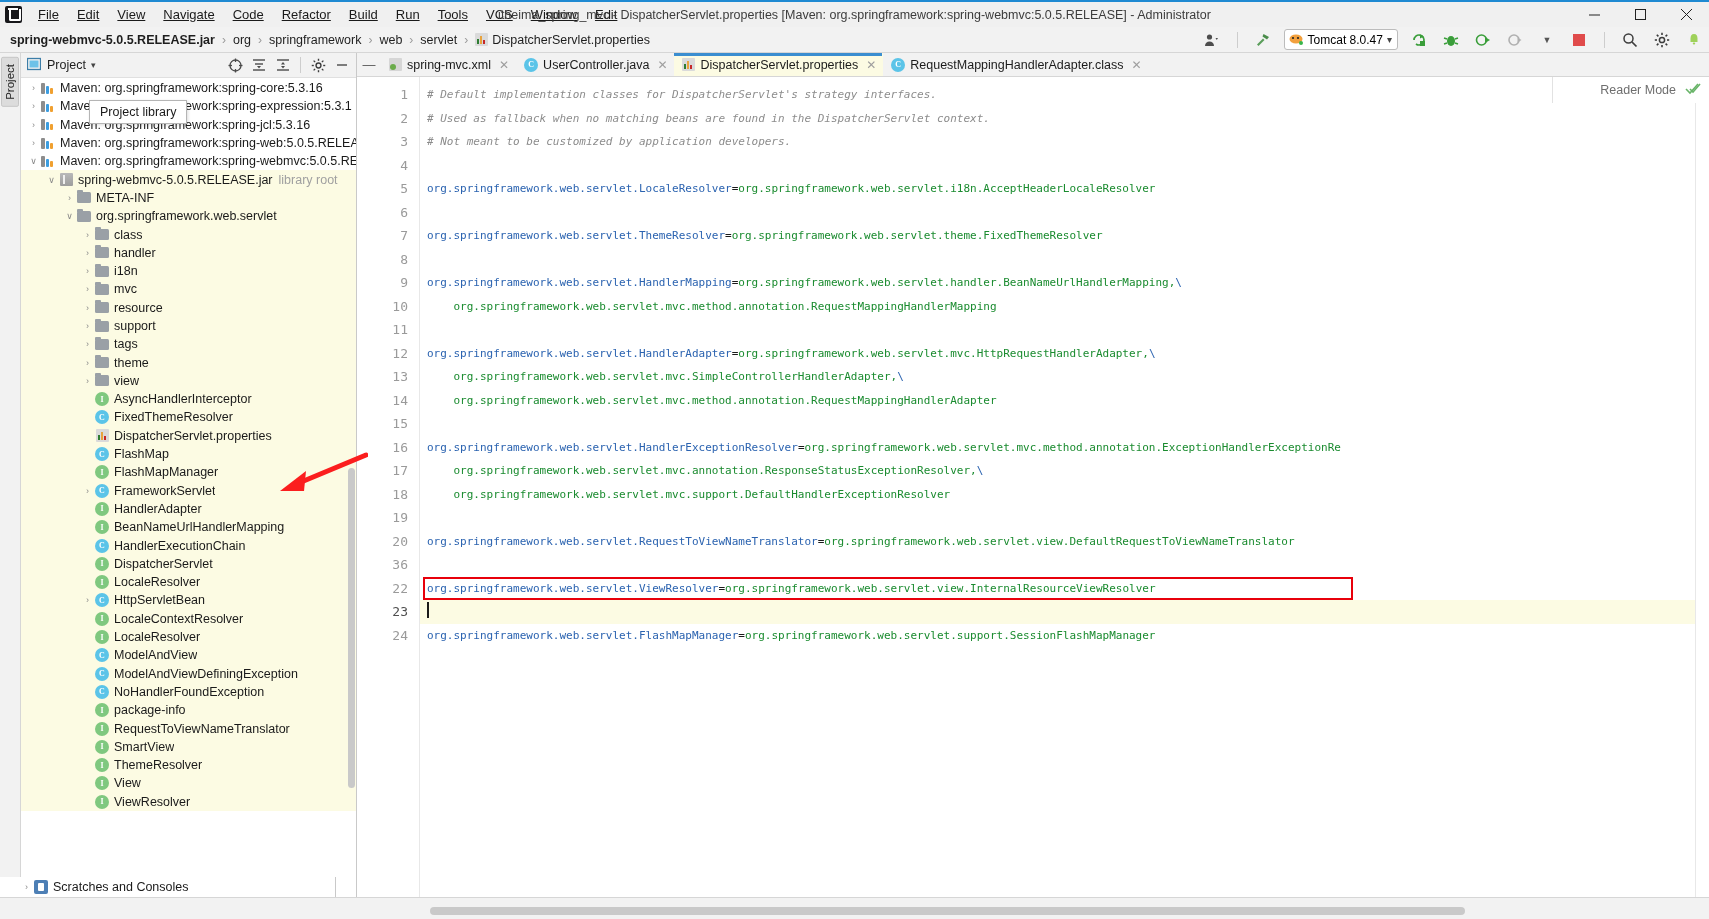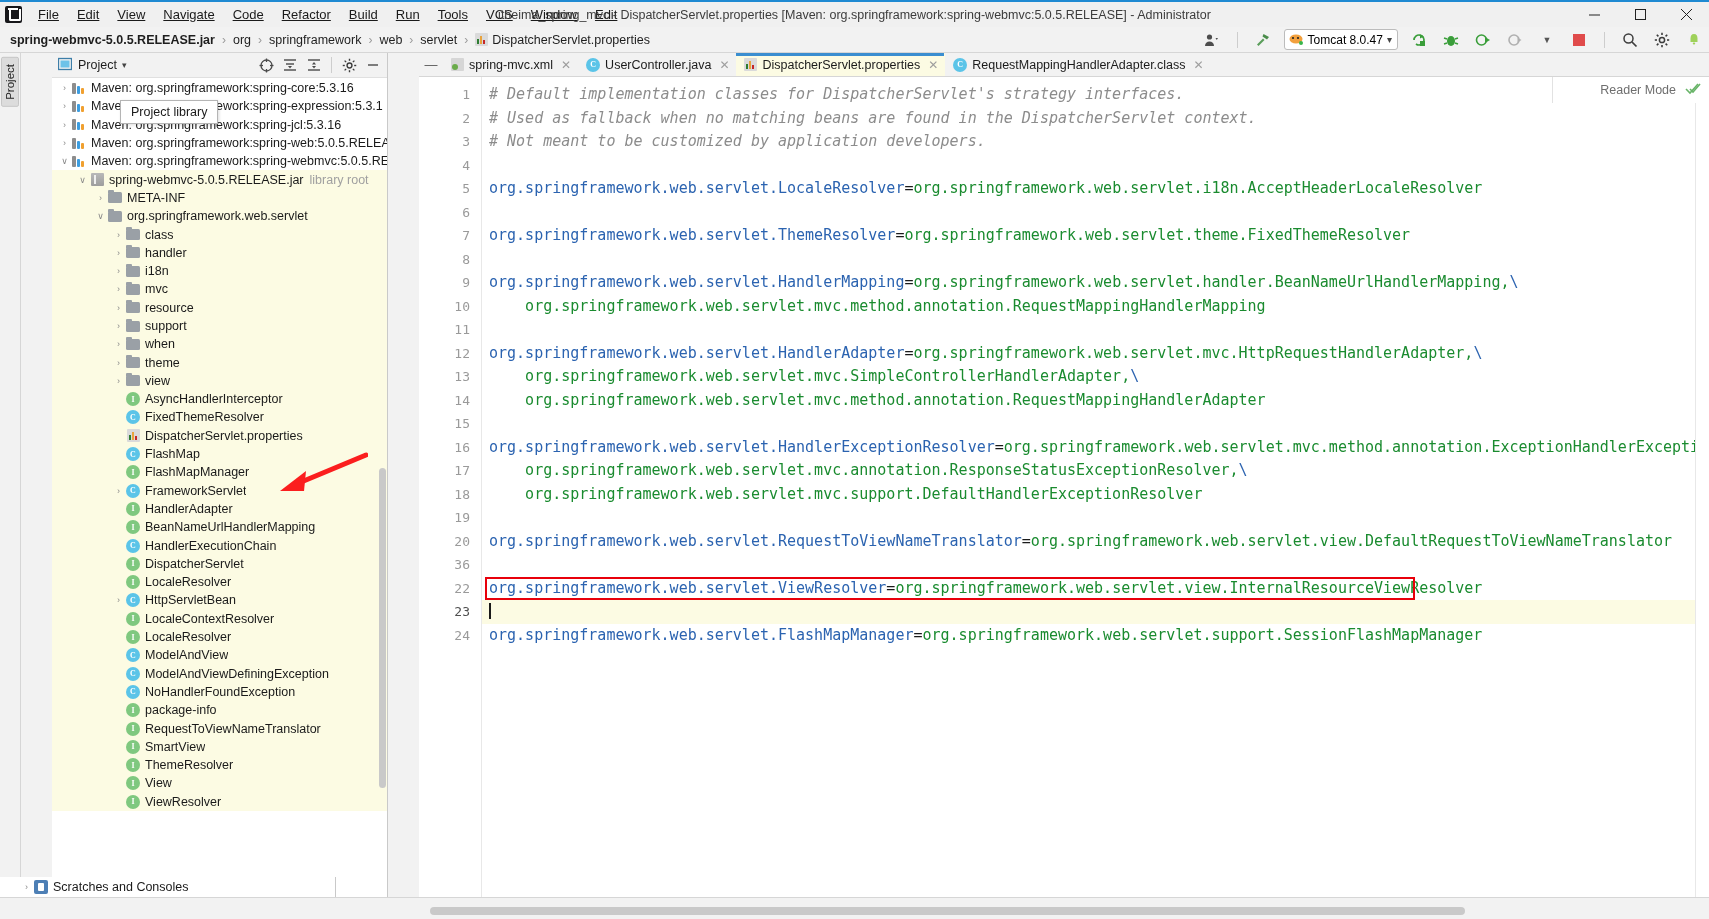--- a/index.html
+++ b/index.html
@@ -75,21 +75,21 @@
     width: 22px; height: 22px; border-radius: 2px;
   }
   .tb-sep { width: 1px; height: 16px; background: #cdcdcd; margin: 0 4px; }
   .runconfig {
     display: flex; align-items: center; gap: 4px;
     border: 1px solid #bcbcbc; border-radius: 3px; background: #fff;
     height: 21px; padding: 0 5px 0 4px; font-size: 12px;
   }
 
   
-  .main { flex: 1; display: flex; min-height: 0; position: relative; gap: 31px; }
+  .main { flex: 1; display: flex; min-height: 0; position: relative; }
 
   
   .toolstrip {
     width: 21px; background: #f2f2f2; border-right: 1px solid #d6d6d6;
     display: flex; flex-direction: column; align-items: center;
     padding-top: 4px; flex: none;
   }
   .vtab {
     writing-mode: vertical-rl; transform: rotate(180deg);
     font-size: 11.5px; color: #1e1e1e; padding: 6px 2px;
@@ -186,21 +186,21 @@
     width: 63px; flex: none; background: #fff; border-right: 1px solid #e8e8e8;
     padding-top: 6px; text-align: right; position: relative;
   }
   .gutter .ln {
     height: 23.5px; line-height: 23.5px; font-family: "DejaVu Sans Mono", monospace;
     font-size: 13px; color: #9a9a9a; padding-right: 11px;
   }
   .gutter .ln.cur { color: #4f4f4f; }
   .code {
     flex: 1; padding-top: 6px; position: relative; overflow: hidden;
-    font-family: "DejaVu Sans Mono", monospace; font-size: 15px;
+    font-family: "DejaVu Sans Mono", monospace; font-size: 11px;
     white-space: pre;
   }
   .code .line { height: 23.5px; line-height: 23.5px; padding-left: 7px; position: relative; }
   .code .line.caretline { background: #fcfbe3; }
   .cmt { color: #8c8c8c; font-style: italic; }
   .key { color: #2b63b0; }
   .eq  { color: #1a1a1a; }
   .val { color: #1a8b2f; }
   .cont{ color: #2b63b0; }
   .hl-box {
@@ -597,21 +597,21 @@
             <span class="nicon">
               <span class="ico-folder"></span>
             </span>
             <span class="ntext">support</span>
           </div>
           <div class="node hl" style="padding-left: 60px;">
             <span class="arrow">›</span>
             <span class="nicon">
               <span class="ico-folder"></span>
             </span>
-            <span class="ntext">when</span>
+            <span class="ntext">tags</span>
           </div>
           <div class="node hl" style="padding-left: 60px;">
             <span class="arrow">›</span>
             <span class="nicon">
               <span class="ico-folder"></span>
             </span>
             <span class="ntext">theme</span>
           </div>
           <div class="node hl" style="padding-left: 60px;">
             <span class="arrow">›</span>

